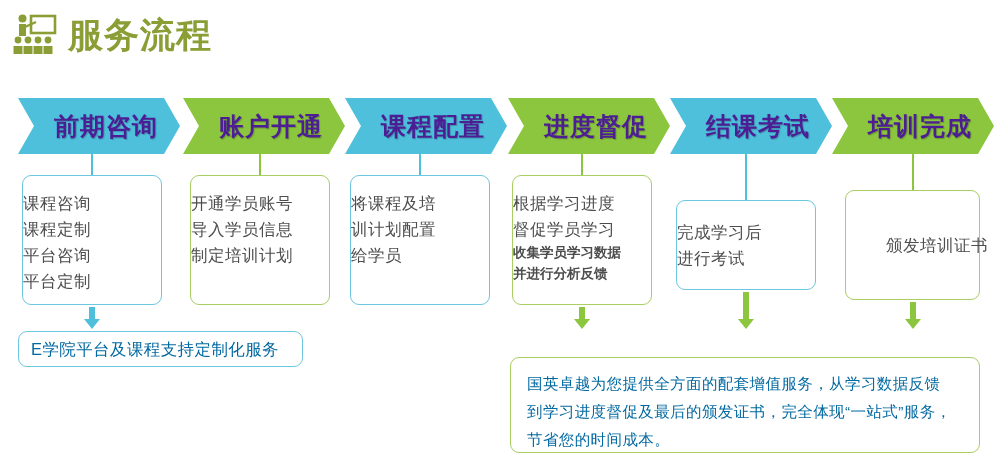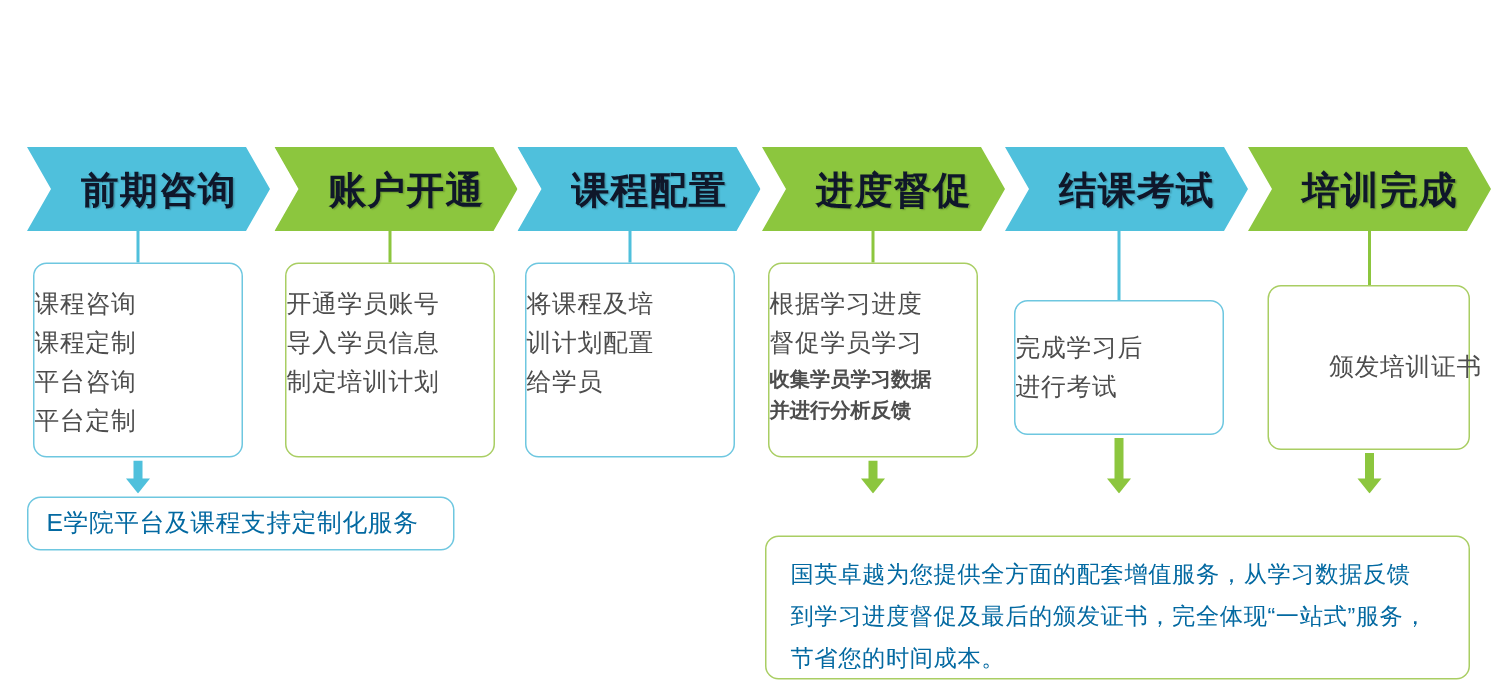--- a/index.html
+++ b/index.html
@@ -19,21 +19,21 @@
   }
 
   
   .chev-row{position:absolute;left:0;top:98px;width:1000px;height:56px;}
   .chev{
     position:absolute;top:0;height:56px;
     display:flex;align-items:center;justify-content:center;
   }
   .chev .shape{position:absolute;left:0;top:0;width:100%;height:100%;}
   .chev .lbl{
-    position:relative;z-index:2;color:#0f172a;font-size:25px;font-weight:bold;
+    position:relative;z-index:2;color:#4c1d95;font-size:25px;font-weight:bold;
     letter-spacing:1px;white-space:nowrap;
     text-shadow:1px 1px 1px rgba(0,0,0,.22);
     transform:translateX(7px);
   }
 
   
   .stem{position:absolute;width:2px;}
 
   
   .sbox{
@@ -66,20 +66,37 @@
   }
   .note.green .note-text{
     font-size:15.5px;line-height:28px;white-space:normal;padding:12px 16px 0 16px;
   }
 </style>
 </head>
 <body>
 
 <div id="stage">
 
+  <div class="header">
+    <svg class="header-icon" viewBox="0 0 46 46">
+      <rect x="19" y="4" width="24" height="17" fill="none" stroke="#8A9E35" stroke-width="2.6"></rect>
+      <circle cx="10.5" cy="6.5" r="4" fill="#8A9E35"></circle>
+      <path d="M7 12 h7 v12 h-7 z" fill="#8A9E35"></path>
+      <path d="M13 15 L24 10" stroke="#8A9E35" stroke-width="2.4" fill="none"></path>
+      <circle cx="6" cy="28" r="3.4" fill="#8A9E35"></circle>
+      <circle cx="16" cy="28" r="3.4" fill="#8A9E35"></circle>
+      <circle cx="26" cy="28" r="3.4" fill="#8A9E35"></circle>
+      <circle cx="36" cy="28" r="3.4" fill="#8A9E35"></circle>
+      <path d="M1.5 34 h9 v8 h-9 z" fill="#8A9E35"></path>
+      <path d="M11.5 34 h9 v8 h-9 z" fill="#8A9E35"></path>
+      <path d="M21.5 34 h9 v8 h-9 z" fill="#8A9E35"></path>
+      <path d="M31.5 34 h9 v8 h-9 z" fill="#8A9E35"></path>
+    </svg>
+    <div class="header-title">服务流程</div>
+  </div>
 
   <div class="chev-row" id="chev-row">
       <div class="chev" style="left: 18px; width: 162px;">
         <svg class="shape" viewBox="0 0 162 56" preserveAspectRatio="none">
           <path d="M0 0 H146 L162 28 L146 56 H0 L16 28 Z" fill="#4FC0DC"></path>
         </svg>
         <span class="lbl">前期咨询</span>
       </div>
       <div class="chev" style="left: 183px; width: 162px; justify-content: center;">
         <svg class="shape" viewBox="0 0 162 56" preserveAspectRatio="none">

